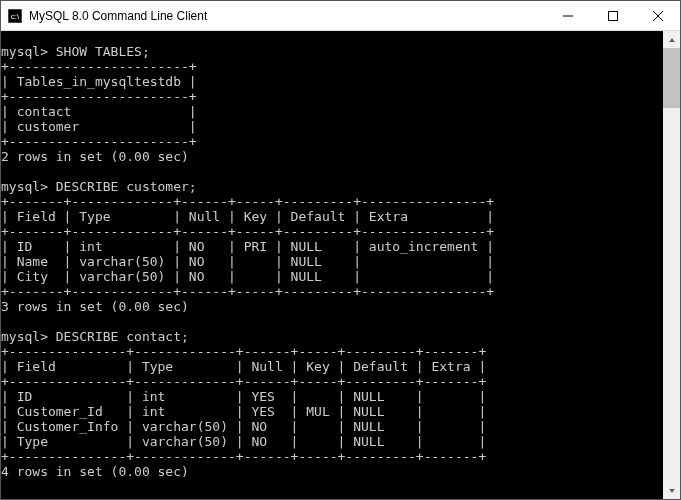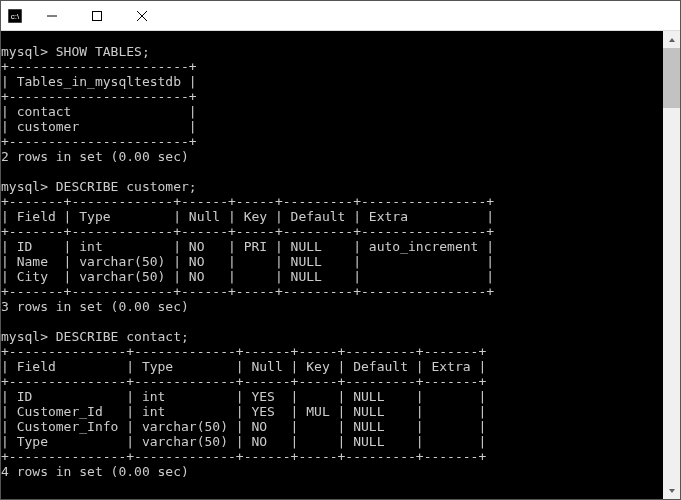--- a/index.html
+++ b/index.html
@@ -104,20 +104,21 @@
 <body>
 
 <div class="window">
   <div class="titlebar">
     <span class="icon">
       <svg width="14" height="14" viewBox="0 0 14 14">
         <rect x="0" y="0" width="14" height="14" fill="#000" stroke="#888" stroke-width="1"></rect>
         <text x="7" y="10" font-size="8" fill="#fff" text-anchor="middle" font-family="sans-serif">c:\</text>
       </svg>
     </span>
+    <span class="title">MySQL 8.0 Command Line Client</span>
     <div class="window-controls">
       <div class="ctrl">
         <svg width="10" height="10">
             <line x1="0" y1="5" x2="10" y2="5" stroke="#000" stroke-width="1"></line>
           </svg>
       </div>
       <div class="ctrl">
         <svg width="10" height="10">
             <rect x="0.5" y="0.5" width="9" height="9" fill="none" stroke="#000" stroke-width="1"></rect>
           </svg>

